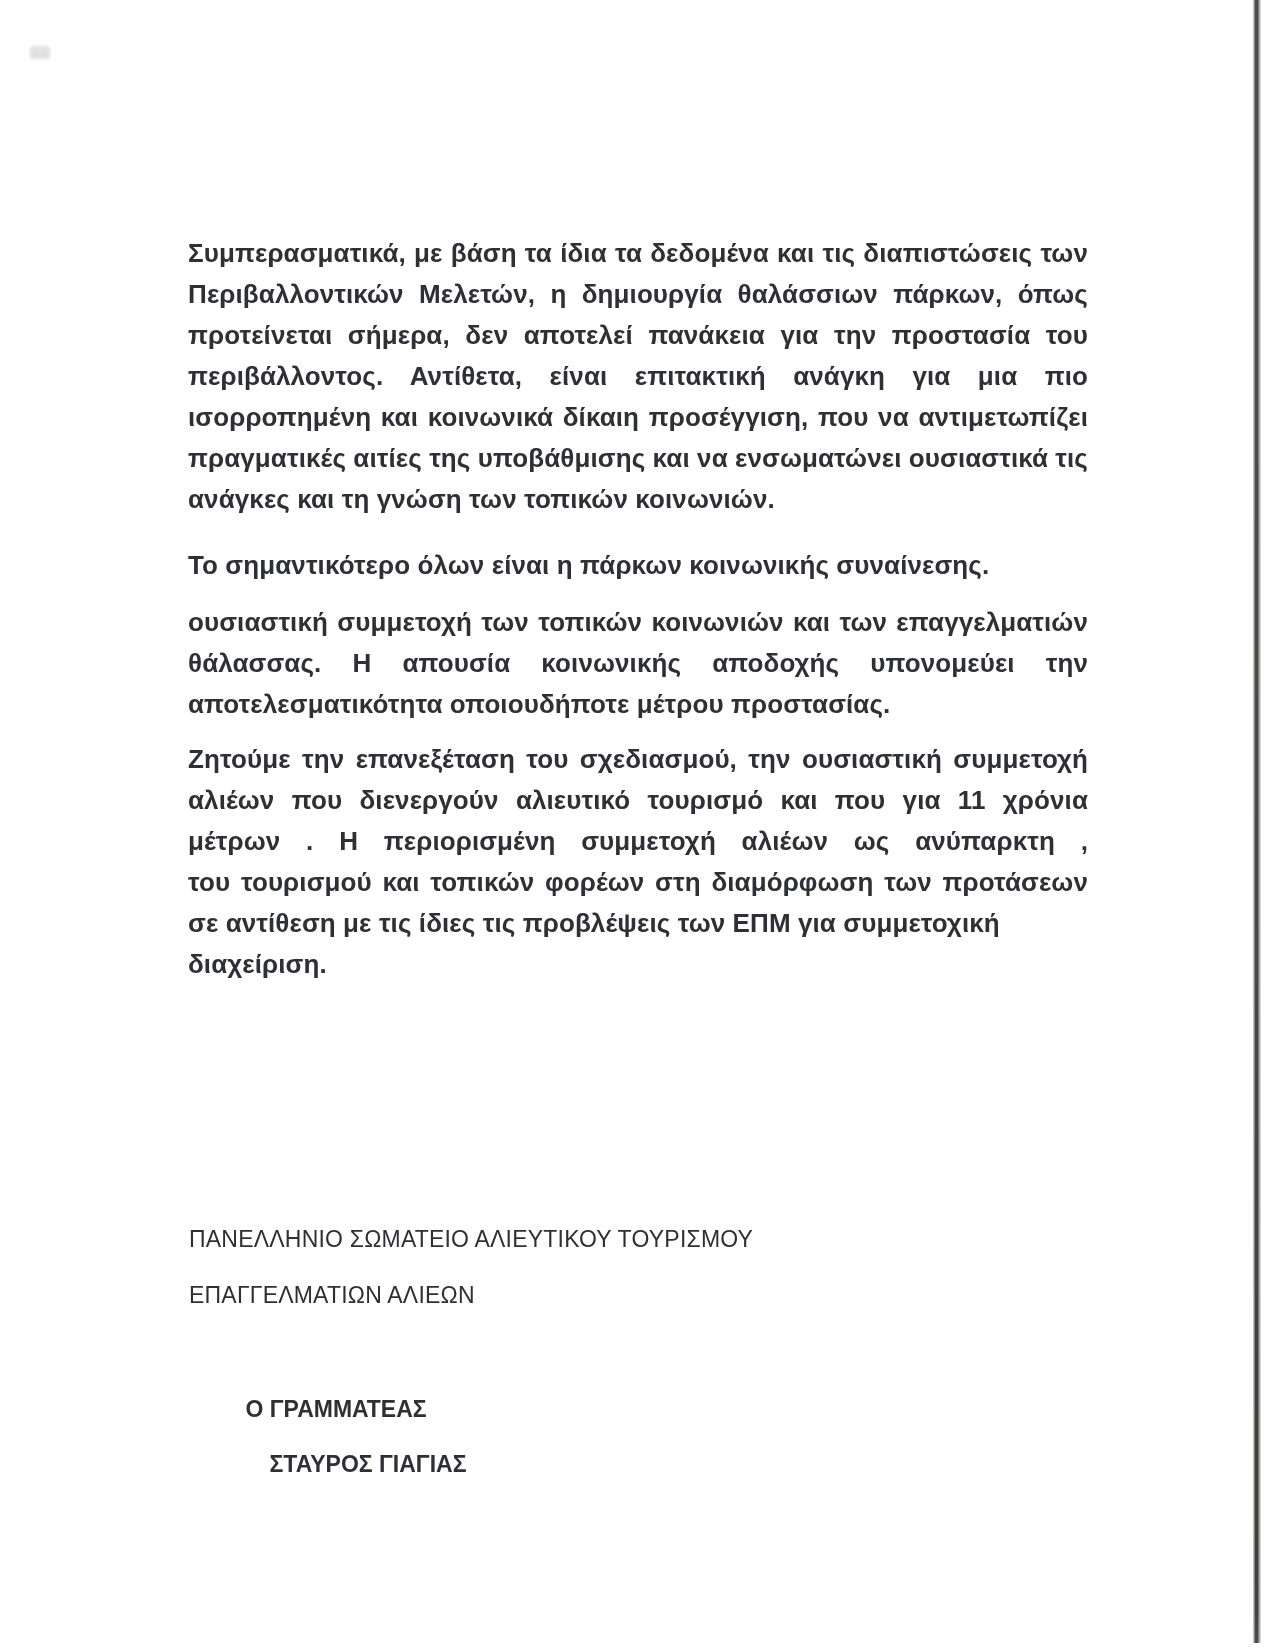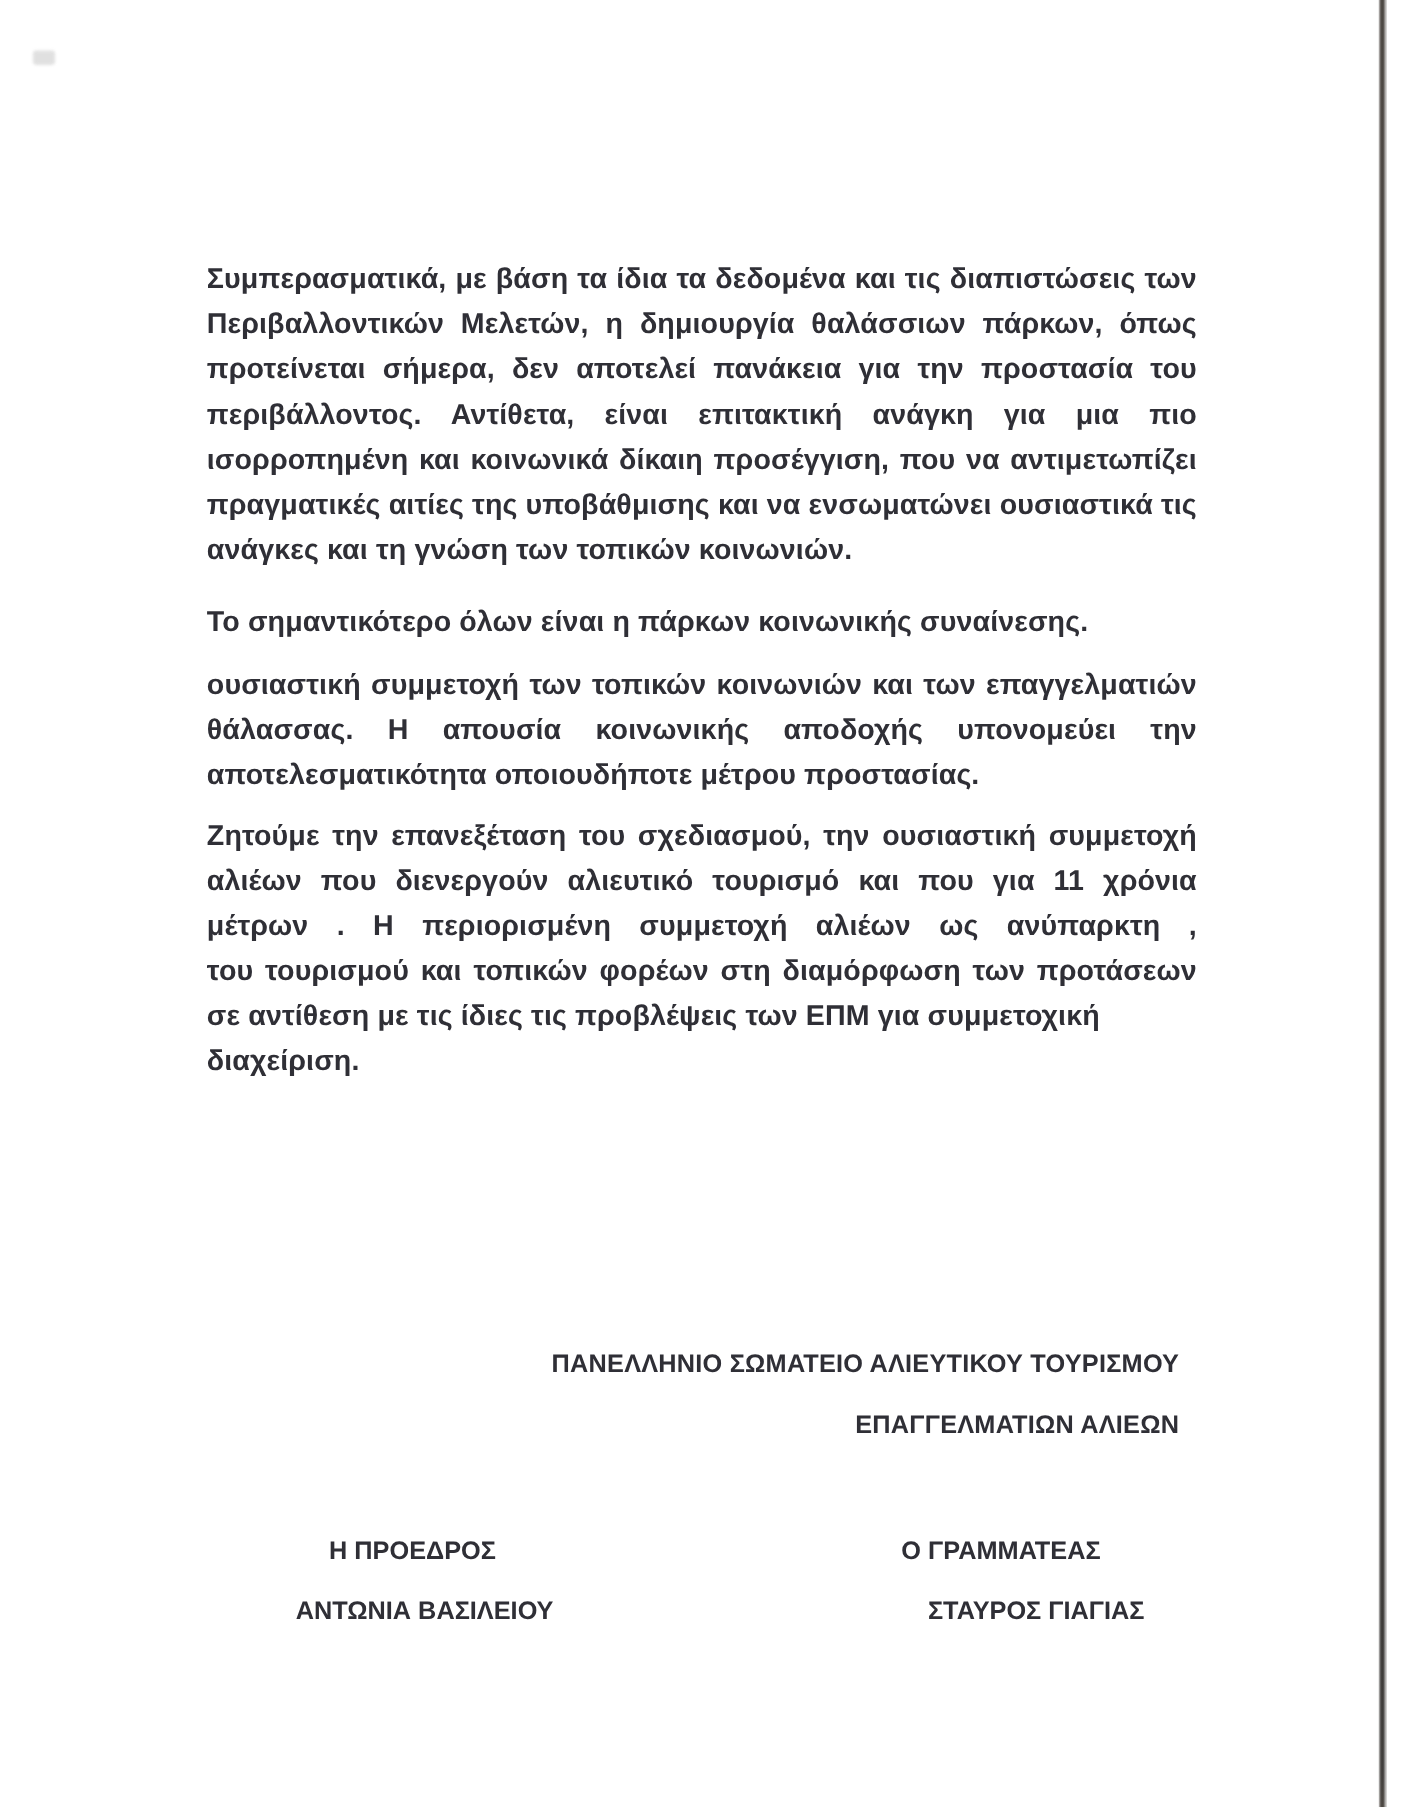--- a/index.html
+++ b/index.html
@@ -68,26 +68,26 @@
   .para:nth-child(4) { margin-bottom: 20px; }
   .para:nth-child(5) { margin-bottom: 16px; }
 
   .line { min-height: 41px; white-space: normal; }
   
   .line.just { text-align: justify; height: 41px; overflow: hidden; }
   .line.just::after { content: ""; display: inline-block; width: 100%; height: 0; }
 
   .org-heading {
     position: absolute;
-    left: 172px;
+    left: 189px;
     top: 1219px;
     width: 900px;
-    text-align: right;
+    text-align: left;
     font-size: 23px;
-    font-weight: 700;
+    font-weight: 400;
     line-height: 41px;
     letter-spacing: 0.2px;
   }
   .org-heading .org-line-2 { margin-top: 15px; }
 
   .signatures {
     position: absolute;
     left: 188px;
     top: 1389px;
     width: 900px;
@@ -139,23 +139,19 @@
         <div class="line">σε αντίθεση με τις ίδιες τις προβλέψεις των ΕΠΜ για συμμετοχική διαχείριση.</div>
       </div>
     </div>
 
   <div class="org-heading">
     <div class="org-line-1">ΠΑΝΕΛΛΗΝΙΟ ΣΩΜΑΤΕΙΟ ΑΛΙΕΥΤΙΚΟΥ ΤΟΥΡΙΣΜΟΥ</div>
     <div class="org-line-2">ΕΠΑΓΓΕΛΜΑΤΙΩΝ ΑΛΙΕΩΝ</div>
   </div>
 
   <div class="signatures">
-    <div class="sig-cell left">
-      <div class="sig-title">Η ΠΡΟΕΔΡΟΣ</div>
-      <div class="sig-name">ΑΝΤΩΝΙΑ ΒΑΣΙΛΕΙΟΥ</div>
-    </div>
     <div class="sig-cell right">
       <div class="sig-title">Ο ΓΡΑΜΜΑΤΕΑΣ</div>
       <div class="sig-name">ΣΤΑΥΡΟΣ ΓΙΑΓΙΑΣ</div>
     </div>
   </div>
 
 </div>
 
 </body></html>

